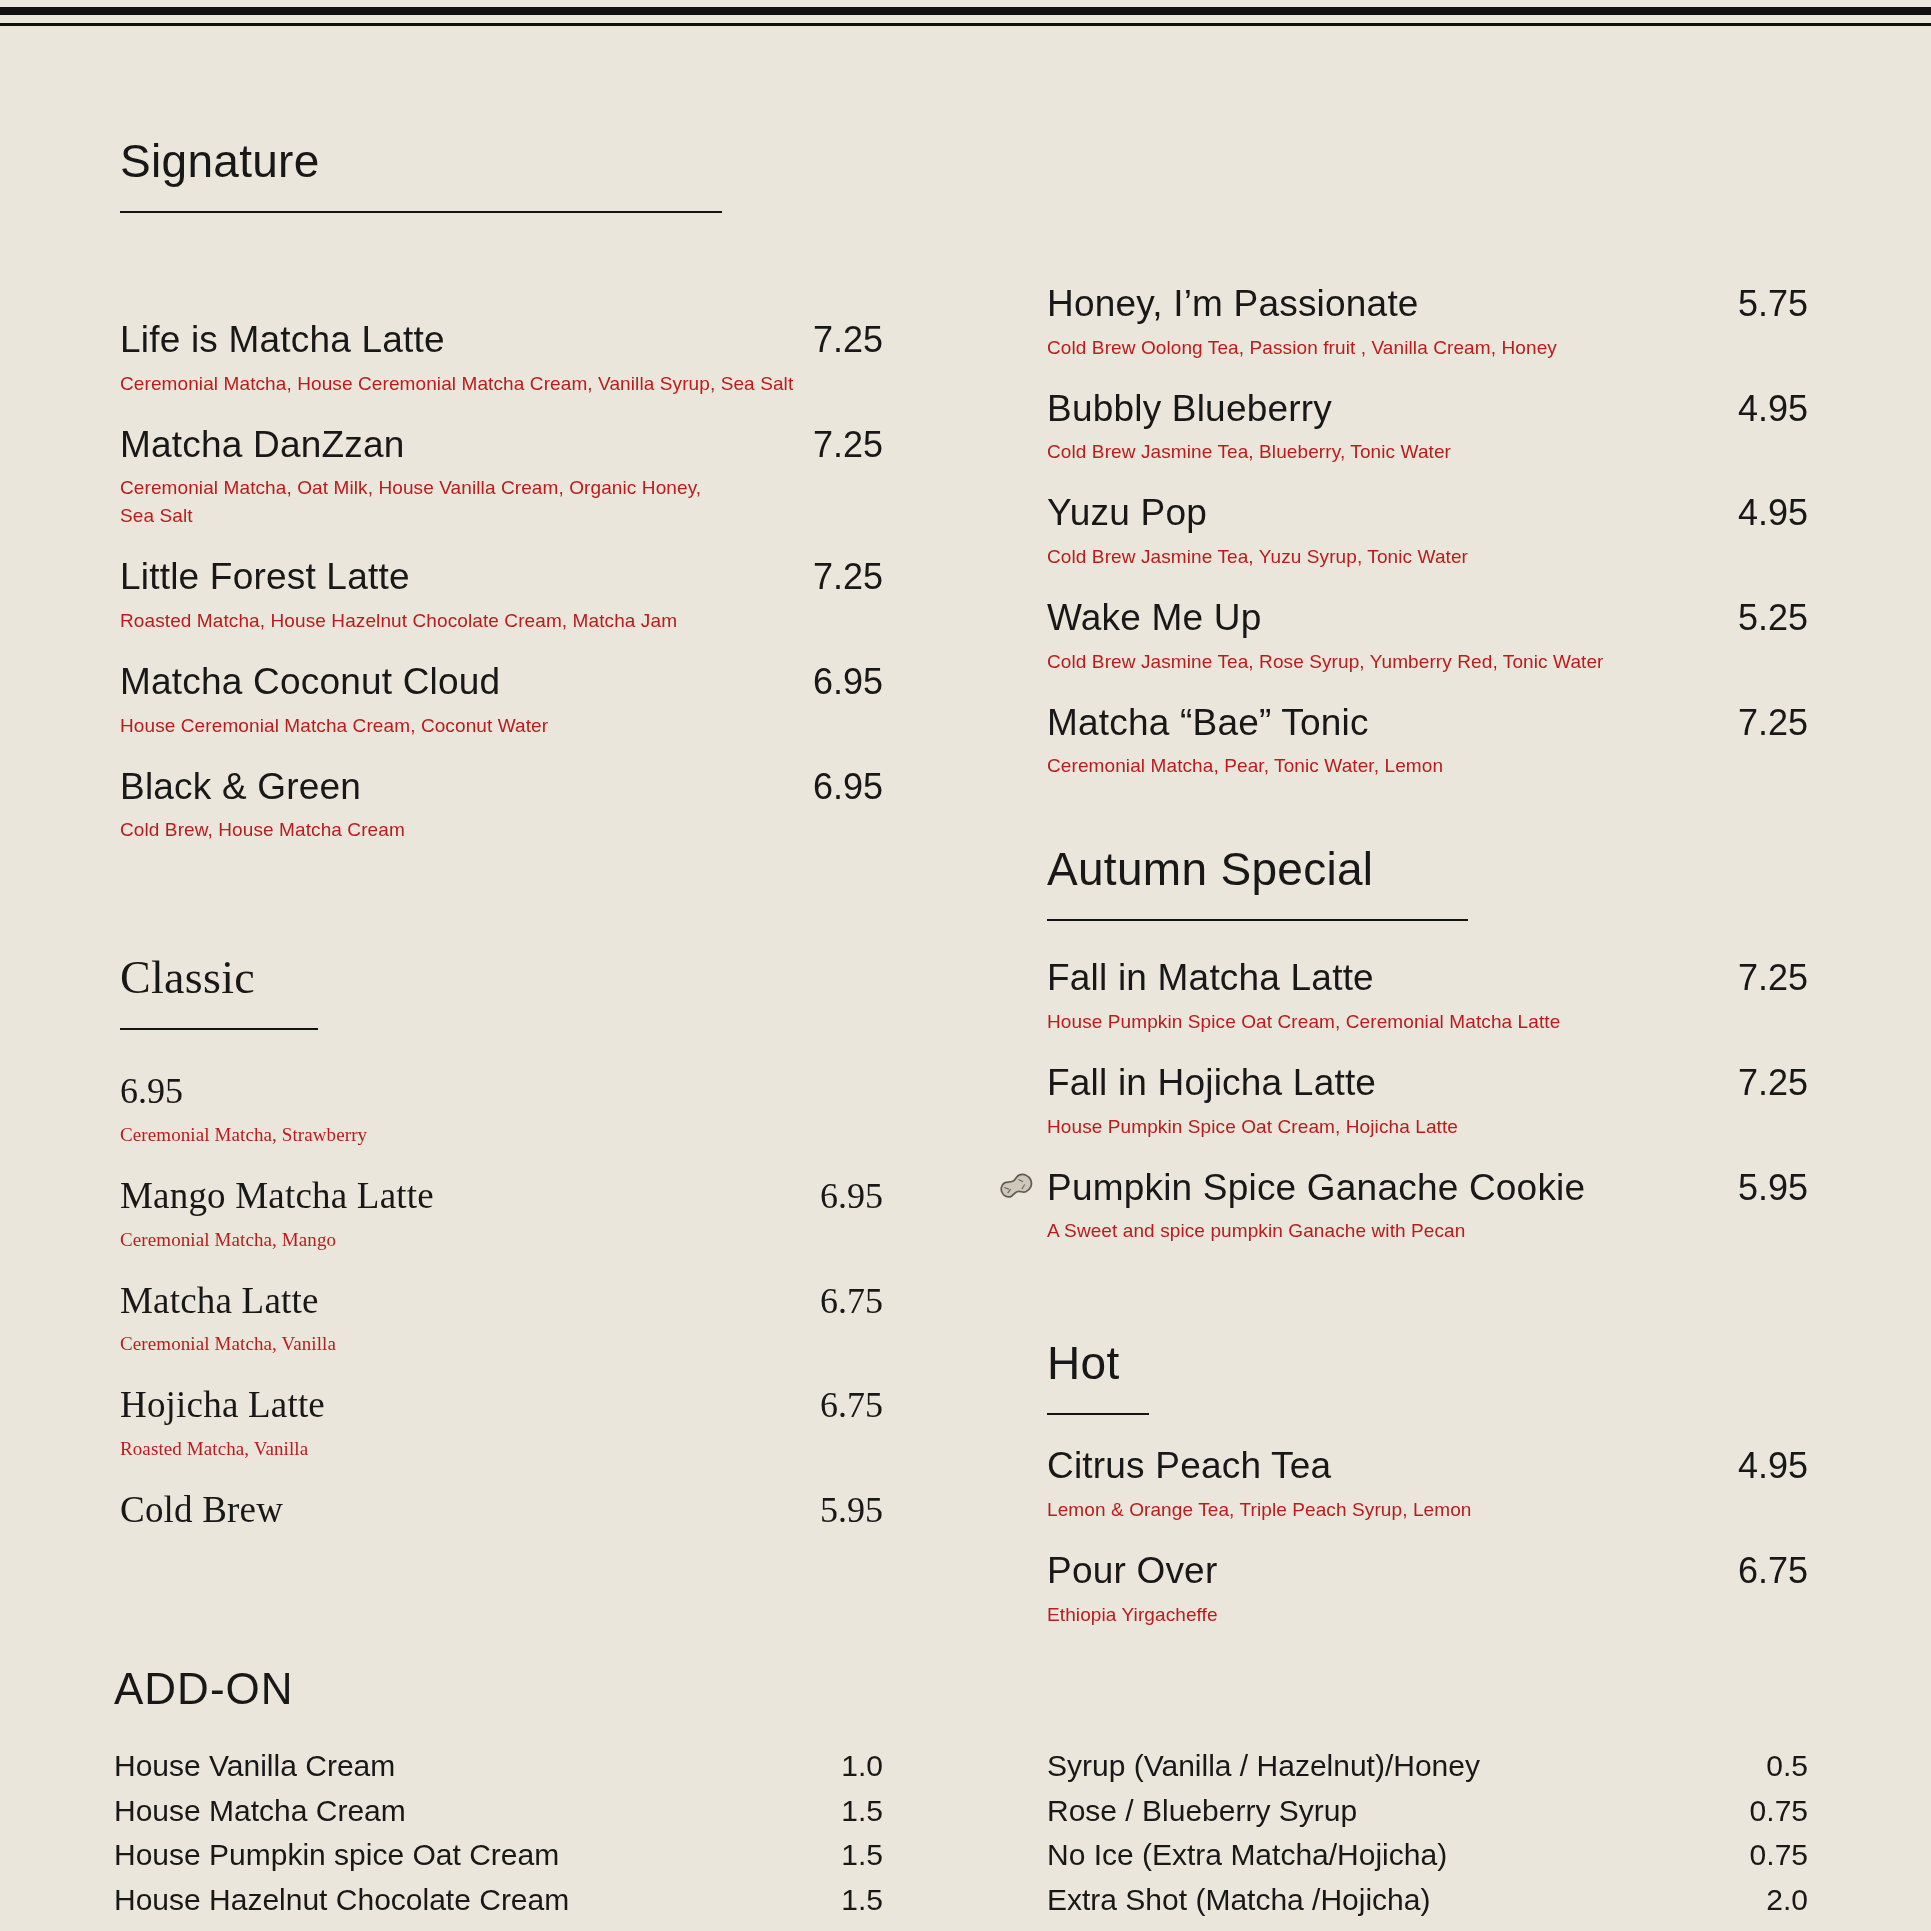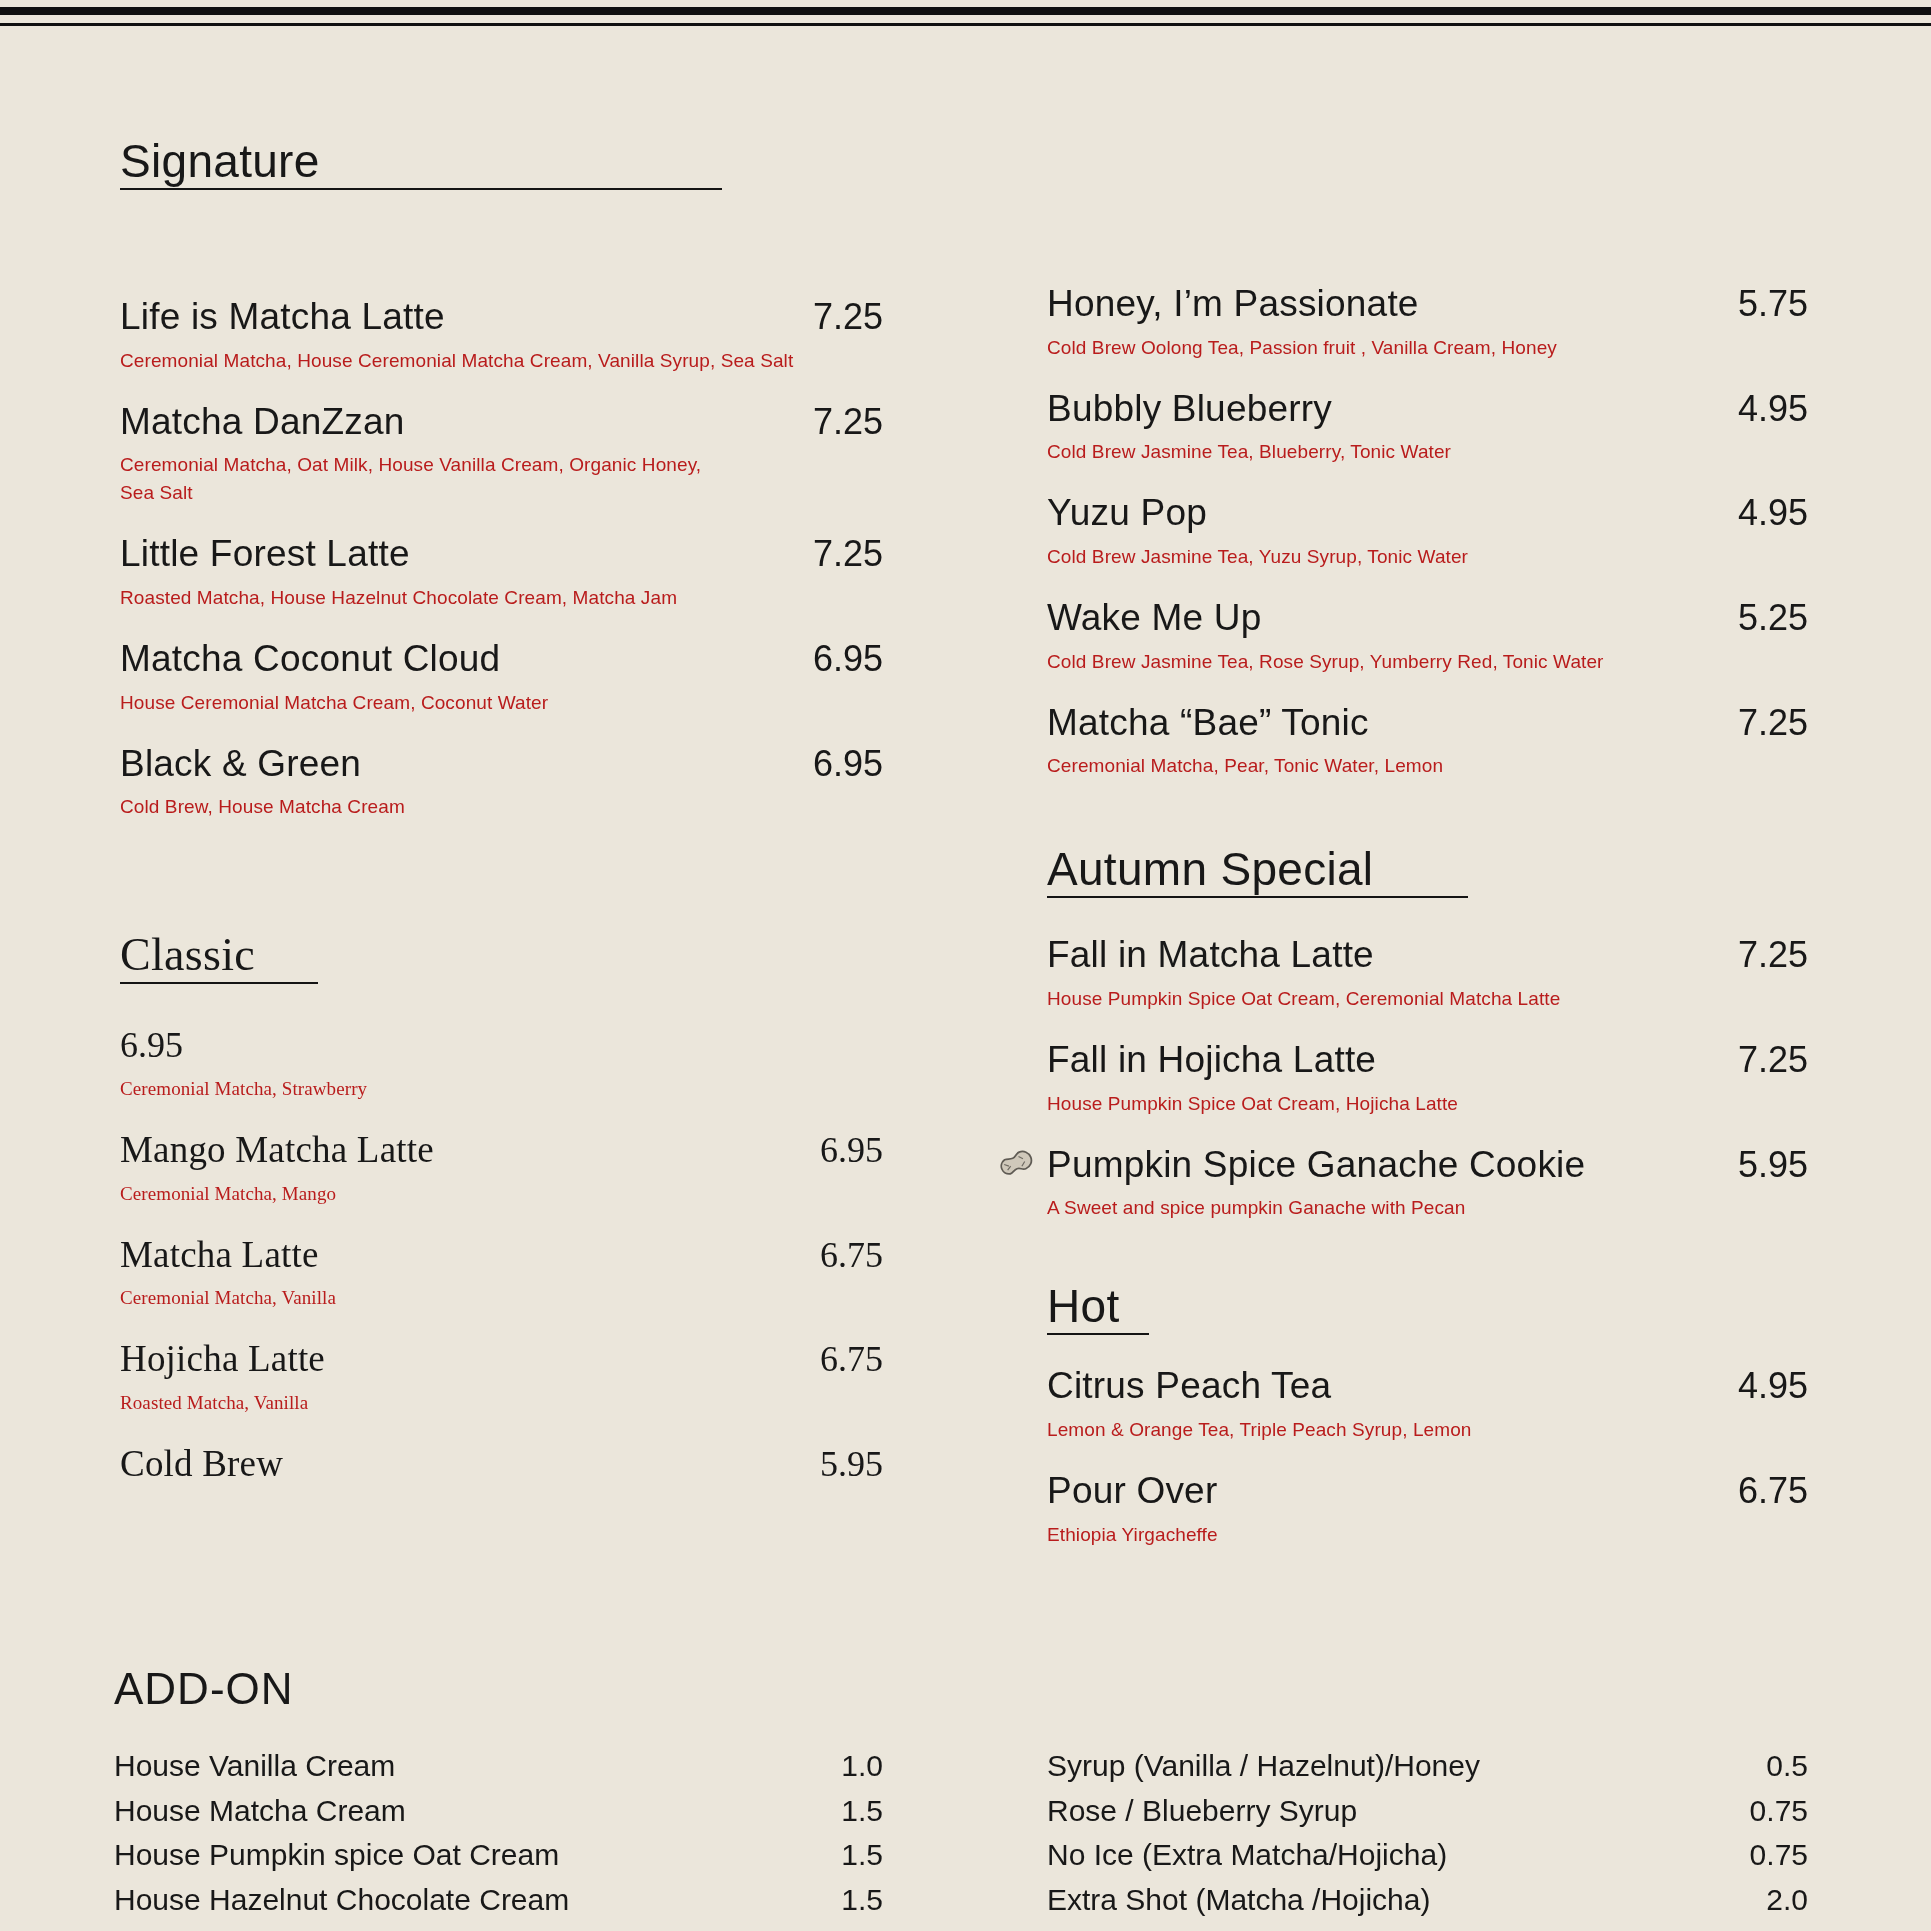--- a/index.html
+++ b/index.html
@@ -15,41 +15,41 @@
   }
   .rule-thick { position: absolute; top: 6.8px; left: 0; right: 0; height: 8.7px; background: #101010; }
   .rule-thin  { position: absolute; top: 23px; left: 0; right: 0; height: 2.9px; background: #101010; }
 
   .col { position: absolute; }
   .col-left  { left: 120px; top: 135px;  width: 763px; }
   .col-right { left: 1047px; top: 282px; width: 761px; }
 
   .section-head {
     border-bottom: 2.9px solid #141414;
-    padding-bottom: 0;
+    padding-bottom: 23px;
   }
   .section-title {
     font-size: 46px;
     font-weight: 400;
     line-height: 1.15;
     letter-spacing: 0.3px;
   }
   .u-signature { width: 602px; }
   .u-classic   { width: 198px; }
   .u-autumn    { width: 421px; }
   .u-hot       { width: 102px; }
 
   .items-signature { margin-top: 105px; }
   .items-classic   { margin-top: 39px; }
   .items-autumn    { margin-top: 35px; }
   .items-hot       { margin-top: 29px; }
 
   .section-classic { margin-top: 108px; font-family: Liberation Serif, serif; }
   .section-autumn  { margin-top: 63px; }
-  .section-hot     { margin-top: 58px; }
+  .section-hot     { margin-top: 92px; }
 
   .item { margin-bottom: 25px; position: relative; }
   .item-row { display: flex; justify-content: space-between; align-items: baseline; }
   .item-name  { font-size: 37px; line-height: 44px; letter-spacing: 0.2px; }
   .item-price { font-size: 36px; line-height: 44px; }
   .item-desc {
     font-size: 19px;
     line-height: 28px;
     margin-top: 7.7px;
     color: #b91c1c;

